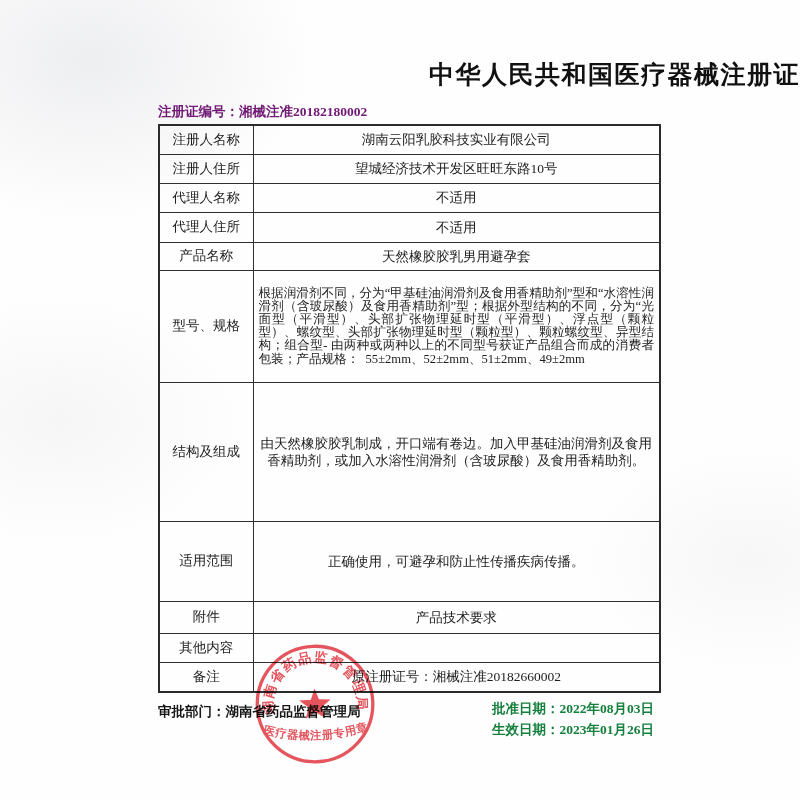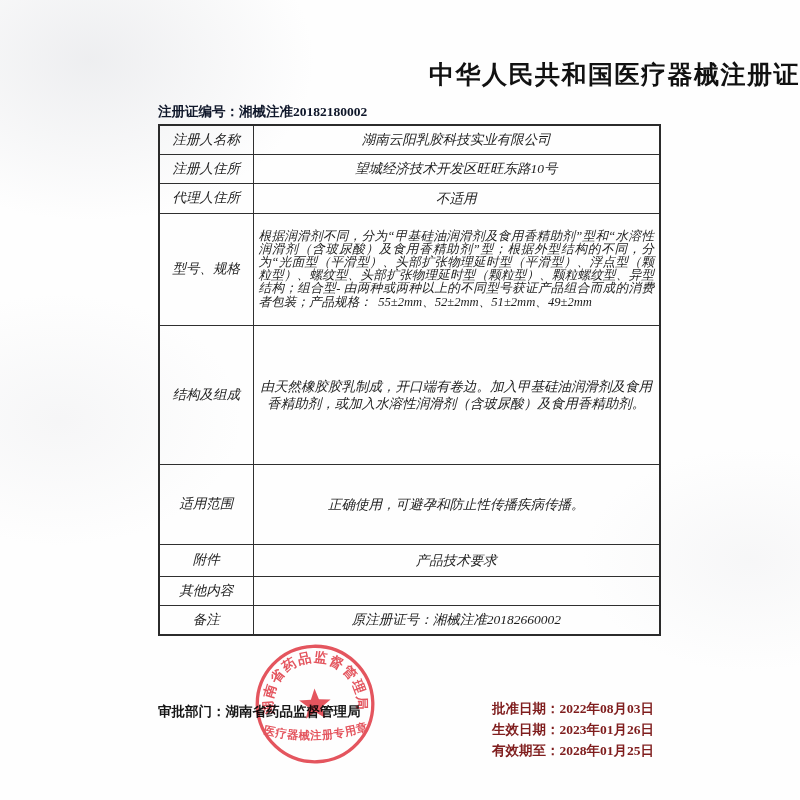--- a/index.html
+++ b/index.html
@@ -16,53 +16,52 @@
       #fefefe;
   }
   .page-title {
     position: absolute; top: 58px; left: 0; width: 800px;
     margin: 0; text-align: right;
     font-size: 25px; font-weight: bold; letter-spacing: 1.5px;
     color: #111;
   }
   .reg-line {
     position: absolute; left: 158px; top: 103px;
-    font-size: 13.5px; font-weight: bold; color: #0f172a;
+    font-size: 13.5px; font-weight: bold; color: #701a75;
   }
   .cert-table {
     position: absolute; left: 158px; top: 124px; width: 501px;
     border-collapse: collapse; table-layout: fixed;
     border: 2px solid #2b2b2b;
   }
   .cert-table td {
     border: 1px solid #2f2f2f;
     font-size: 13.5px;
     vertical-align: middle;
     overflow: hidden;
-    font-style: italic;
   }
   .c-label { width: 94px; }
   .c-value { width: 407px; }
   td.lbl { text-align: center; padding: 0 2px; }
   td.val { text-align: center; padding: 2px 7px; line-height: 17px; }
   td.val.dense {
     font-size: 12.6px; line-height: 13.2px;
     padding: 16px 5px; text-align: justify;
     white-space: pre-wrap;
   }
   tr.h28 { height: 28px; } tr.h29 { height: 29px; } tr.h30 { height: 30px; }
   tr.h32 { height: 32px; margin-left: 24px; } tr.h78 { height: 78px; } tr.h80 { height: 80px; padding-left: 33px; }
   tr.h139 { height: 139px; }
   .footer-left {
     position: absolute; left: 158px; top: 703px;
     font-size: 13.5px; font-weight: bold; color: #161616;
   }
   .footer-dates {
     position: absolute; left: 492px; top: 698px;
-    font-size: 13.5px; font-weight: bold; color: #7f1d1d;
+    font-size: 13.5px; font-weight: bold; color: #15803d;
   }
   .date-line { line-height: 21px; height: 21px; white-space: nowrap; }
   .stamp {
     position: absolute; left: 250px; top: 638px;
     width: 130px; height: 130px;
     mix-blend-mode: multiply; opacity: 0.9;
     transform: rotate(-2deg);
     pointer-events: none;
   }
   .stamp text {
@@ -88,23 +87,31 @@
       </colgroup>
     <tbody>
       <tr class="h29">
         <td class="lbl">注册人名称</td>
         <td class="val">湖南云阳乳胶科技实业有限公司</td>
       </tr>
       <tr class="h29">
         <td class="lbl">注册人住所</td>
         <td class="val">望城经济技术开发区旺旺东路10号</td>
       </tr>
+      <tr class="h29">
+        <td class="lbl">代理人名称</td>
+        <td class="val">不适用</td>
+      </tr>
       <tr class="h30">
         <td class="lbl">代理人住所</td>
         <td class="val">不适用</td>
+      </tr>
+      <tr class="h28">
+        <td class="lbl">产品名称</td>
+        <td class="val">天然橡胶胶乳男用避孕套</td>
       </tr>
       <tr class="h78">
         <td class="lbl">型号、规格</td>
         <td class="val dense">根据润滑剂不同，分为“甲基硅油润滑剂及食用香精助剂”型和“水溶性润滑剂（含玻尿酸）及食用香精助剂”型；根据外型结构的不同，分为“光面型（平滑型）、头部扩张物理延时型（平滑型）、浮点型（颗粒型）、螺纹型、头部扩张物理延时型（颗粒型）、颗粒螺纹型、异型结构；组合型- 由两种或两种以上的不同型号获证产品组合而成的消费者包装；产品规格：  55±2mm、52±2mm、51±2mm、49±2mm</td>
       </tr>
       <tr class="h139">
         <td class="lbl">结构及组成</td>
         <td class="val">由天然橡胶胶乳制成，开口端有卷边。加入甲基硅油润滑剂及食用香精助剂，或加入水溶性润滑剂（含玻尿酸）及食用香精助剂。</td>
       </tr>
       <tr class="h80">
@@ -124,21 +131,20 @@
         <td class="val">原注册证号：湘械注准20182660002</td>
       </tr>
     </tbody>
   </table>
 
   <div class="footer-left"><span>审批部门：</span><span>湖南省药品监督管理局</span></div>
 
   <div class="footer-dates">
     <div class="date-line"><span>批准日期：</span><span>2022年08月03日</span></div>
     <div class="date-line"><span>生效日期：</span><span>2023年01月26日</span></div>
-    <div class="date-line"><span>有效期至：</span><span>2028年01月25日</span></div>
   </div>
 
   <div class="stamp">
     <svg viewBox="0 0 126 126" width="130" height="130" aria-hidden="true">
       <circle cx="63" cy="64" r="56" fill="none" stroke-width="3.2" stroke="#e2424c"></circle>
       <path id="stamp-top-arc" d="M 23.8 76 A 41 41 0 1 1 102.2 76" fill="none"></path>
       <path id="stamp-bottom-arc" d="M 16 92 Q 63 104 110 92" fill="none"></path>
       <polygon points="63,49 66.9,59.6 78.2,60.1 69.4,67.1 72.4,77.9 63,71.7 53.6,77.9 56.6,67.1 47.8,60.1 59.1,59.6" fill="#e2424c"></polygon>
       <text class="stamp-text-top" text-anchor="middle" fill="#e2424c">
         <textPath href="#stamp-top-arc" startOffset="50%">湖南省药品监督管理局</textPath>

